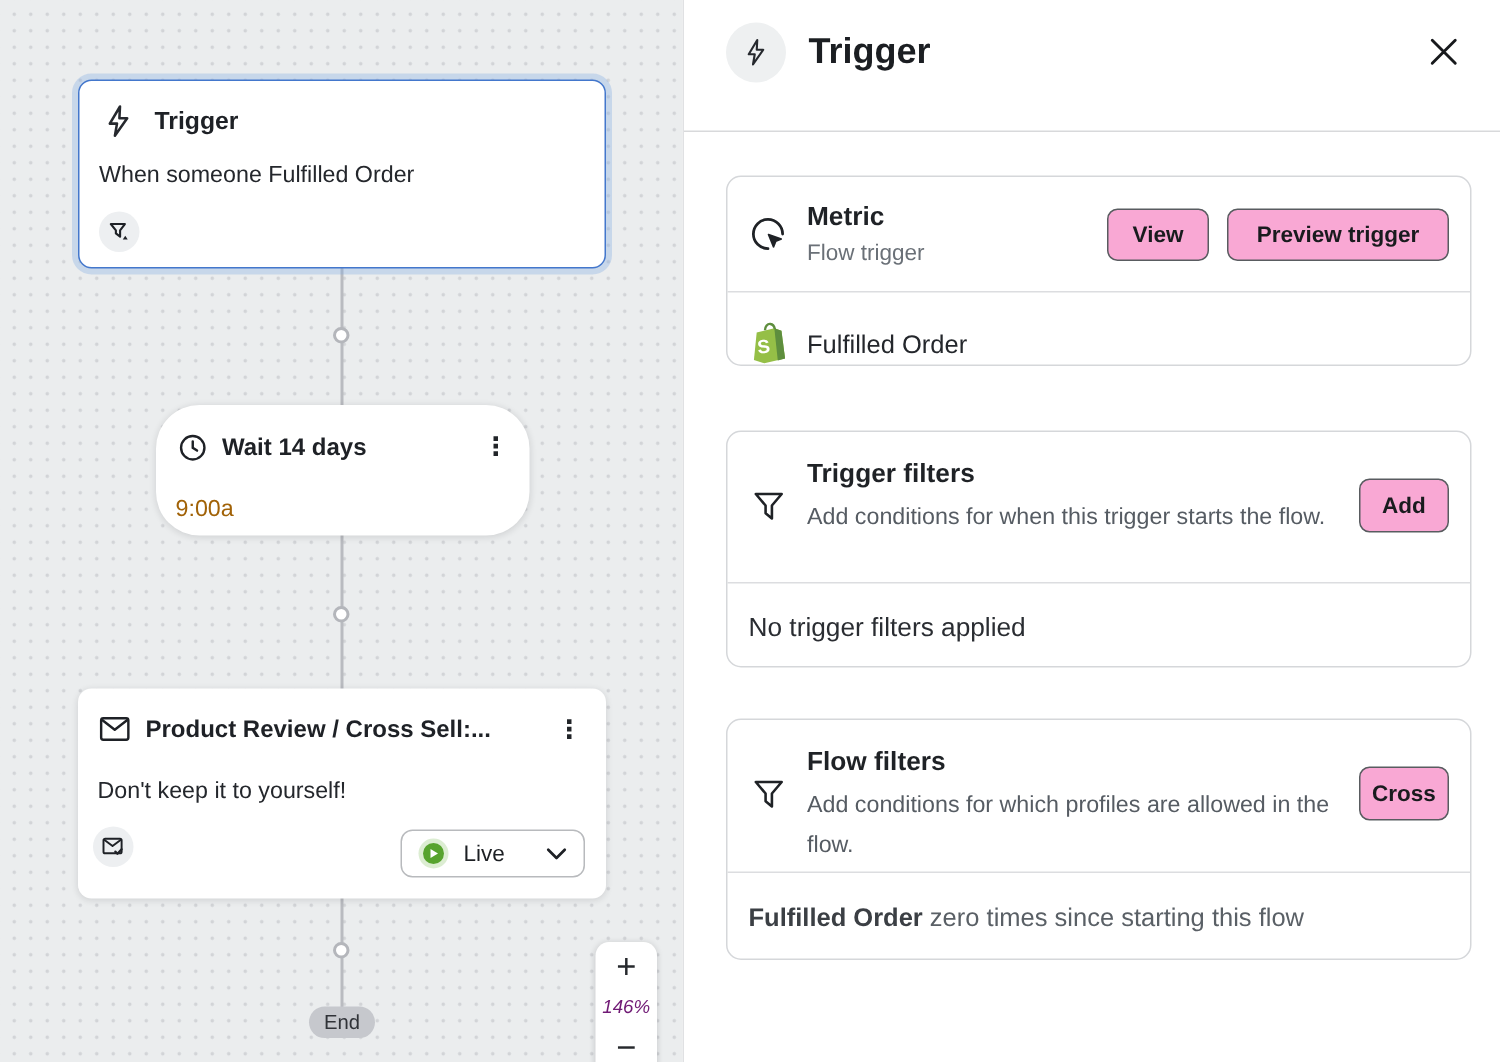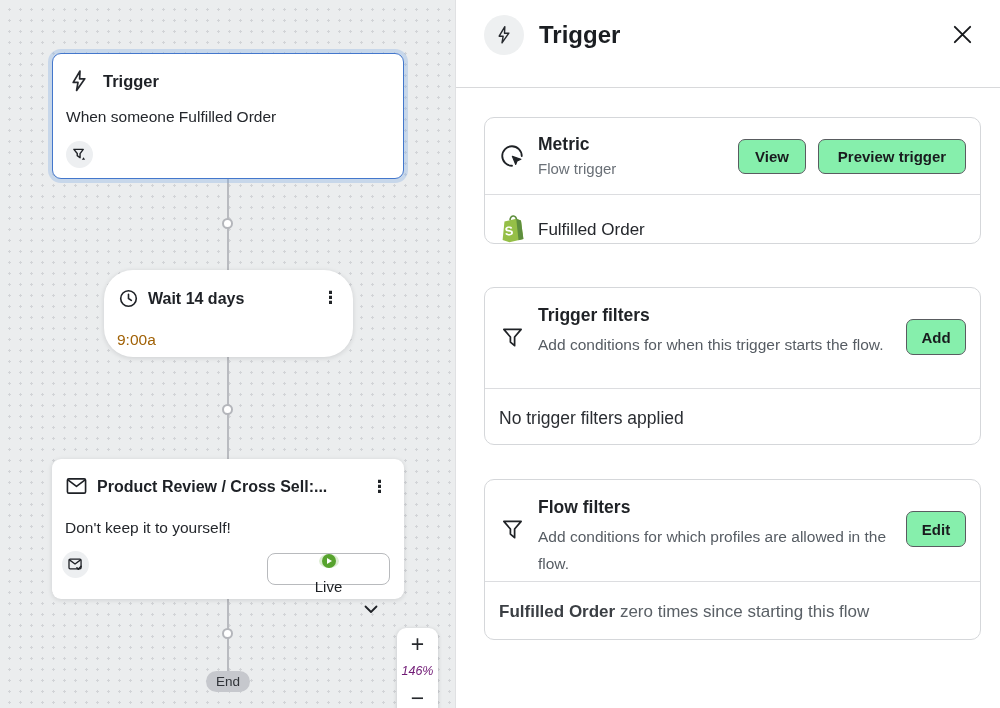--- a/index.html
+++ b/index.html
@@ -36,21 +36,21 @@
   .email-node .node-title { position:absolute; left:45px; top:19px; font-size:16px; font-weight:700; }
   .email-node .node-subject { position:absolute; left:13px; top:60px; font-size:15.5px; color:#24272c; }
 
   .kebab { position:absolute; font-size:17px; font-weight:700; color:#212428; line-height:1;
     cursor:pointer; padding:2px 4px; }
   .wait-node .kebab { right:10px; top:17px; }
   .email-node .kebab { right:12px; top:17px; }
 
   .live-btn { position:absolute; right:14px; top:94px; width:123px; height:32px;
     background:#fff; border:1.5px solid #b8babd; border-radius:8px;
-    display:flex; align-items:center; padding:0 11px; gap:10px; cursor:pointer;flex-direction:column; }
+    display:flex; align-items:center; padding:0 11px; gap:10px; cursor:pointer; }
   .live-dot { width:20px; height:20px; border-radius:50%; background:#dcedd2;
     display:flex; align-items:center; justify-content:center; }
   .live-dot-inner { width:14px; height:14px; border-radius:50%; background:#57a32e;
     display:flex; align-items:center; justify-content:center; }
   .live-play { width:0; height:0; border-left:5px solid #fff; border-top:3.5px solid transparent;
     border-bottom:3.5px solid transparent; margin-left:1.5px; }
   .live-label { font-size:15px; color:#1c1f23; }
   .live-chevron { margin-left:auto; display:flex; }
 
   .end-pill { position:absolute; left:206px; top:671px; width:44px; height:21px;
@@ -76,21 +76,21 @@
     display:flex; align-items:center; justify-content:center; cursor:pointer; }
 
   .card { position:absolute; left:28px; width:497px; background:#fff;
     border:1px solid #d5d7da; border-radius:10px; }
   .card-divider { position:absolute; left:0; width:100%; height:1px; background:#dcdde0; }
 
   .card-title { position:absolute; left:53px; font-size:17.5px; font-weight:700; color:#1f2226; }
   .card-sub { position:absolute; left:53px; font-size:15px; color:#6a7077; }
   .card-desc { position:absolute; left:53px; width:352px; font-size:15.5px; line-height:26.5px; color:#565c63; }
 
-  .btn { position:absolute; background:#86efac; border:1px solid #595c60; border-radius:7px;
+  .btn { position:absolute; background:#f9a8d4; border:1px solid #595c60; border-radius:7px;
     font-family:inherit; font-size:15px; font-weight:600; color:#191b1e; cursor:pointer;
     display:flex; align-items:center; justify-content:center; }
 
   .card-metric { top:117px; height:127px; }
   .card-metric .card-title { top:16px; }
   .card-metric .card-sub { top:42px; }
   .btn-view { right:174px; top:21px; width:68px; height:35px; }
   .btn-preview { right:14px; top:21px; width:148px; height:35px; }
   .metric-name { position:absolute; left:53px; top:102px; font-size:17px; color:#24272c; }
 
@@ -244,19 +244,19 @@
     </div>
 
     <div class="card card-flow-filters">
       <span class="icon-abs" style="left:16px; top:38px;">
         <svg width="23" height="23" viewBox="0 0 24 24" fill="none" stroke="#1f2226" stroke-width="1.8" stroke-linejoin="round">
           <path d="M3 3.5 H21 L14.2 11.5 V20.5 L9.8 16.8 V11.5 Z"></path>
         </svg>
       </span>
       <div class="card-title">Flow filters</div>
       <div class="card-desc">Add conditions for which profiles are allowed in the flow.</div>
-      <button class="btn btn-edit">Edit</button>
+      <button class="btn btn-edit">Cross</button>
       <div class="card-divider" style="top:101px;"></div>
       <div class="status-text"><b>Fulfilled Order</b><span> zero times since starting this flow</span></div>
     </div>
   </div>
 
 </div>
 
 </body></html>

